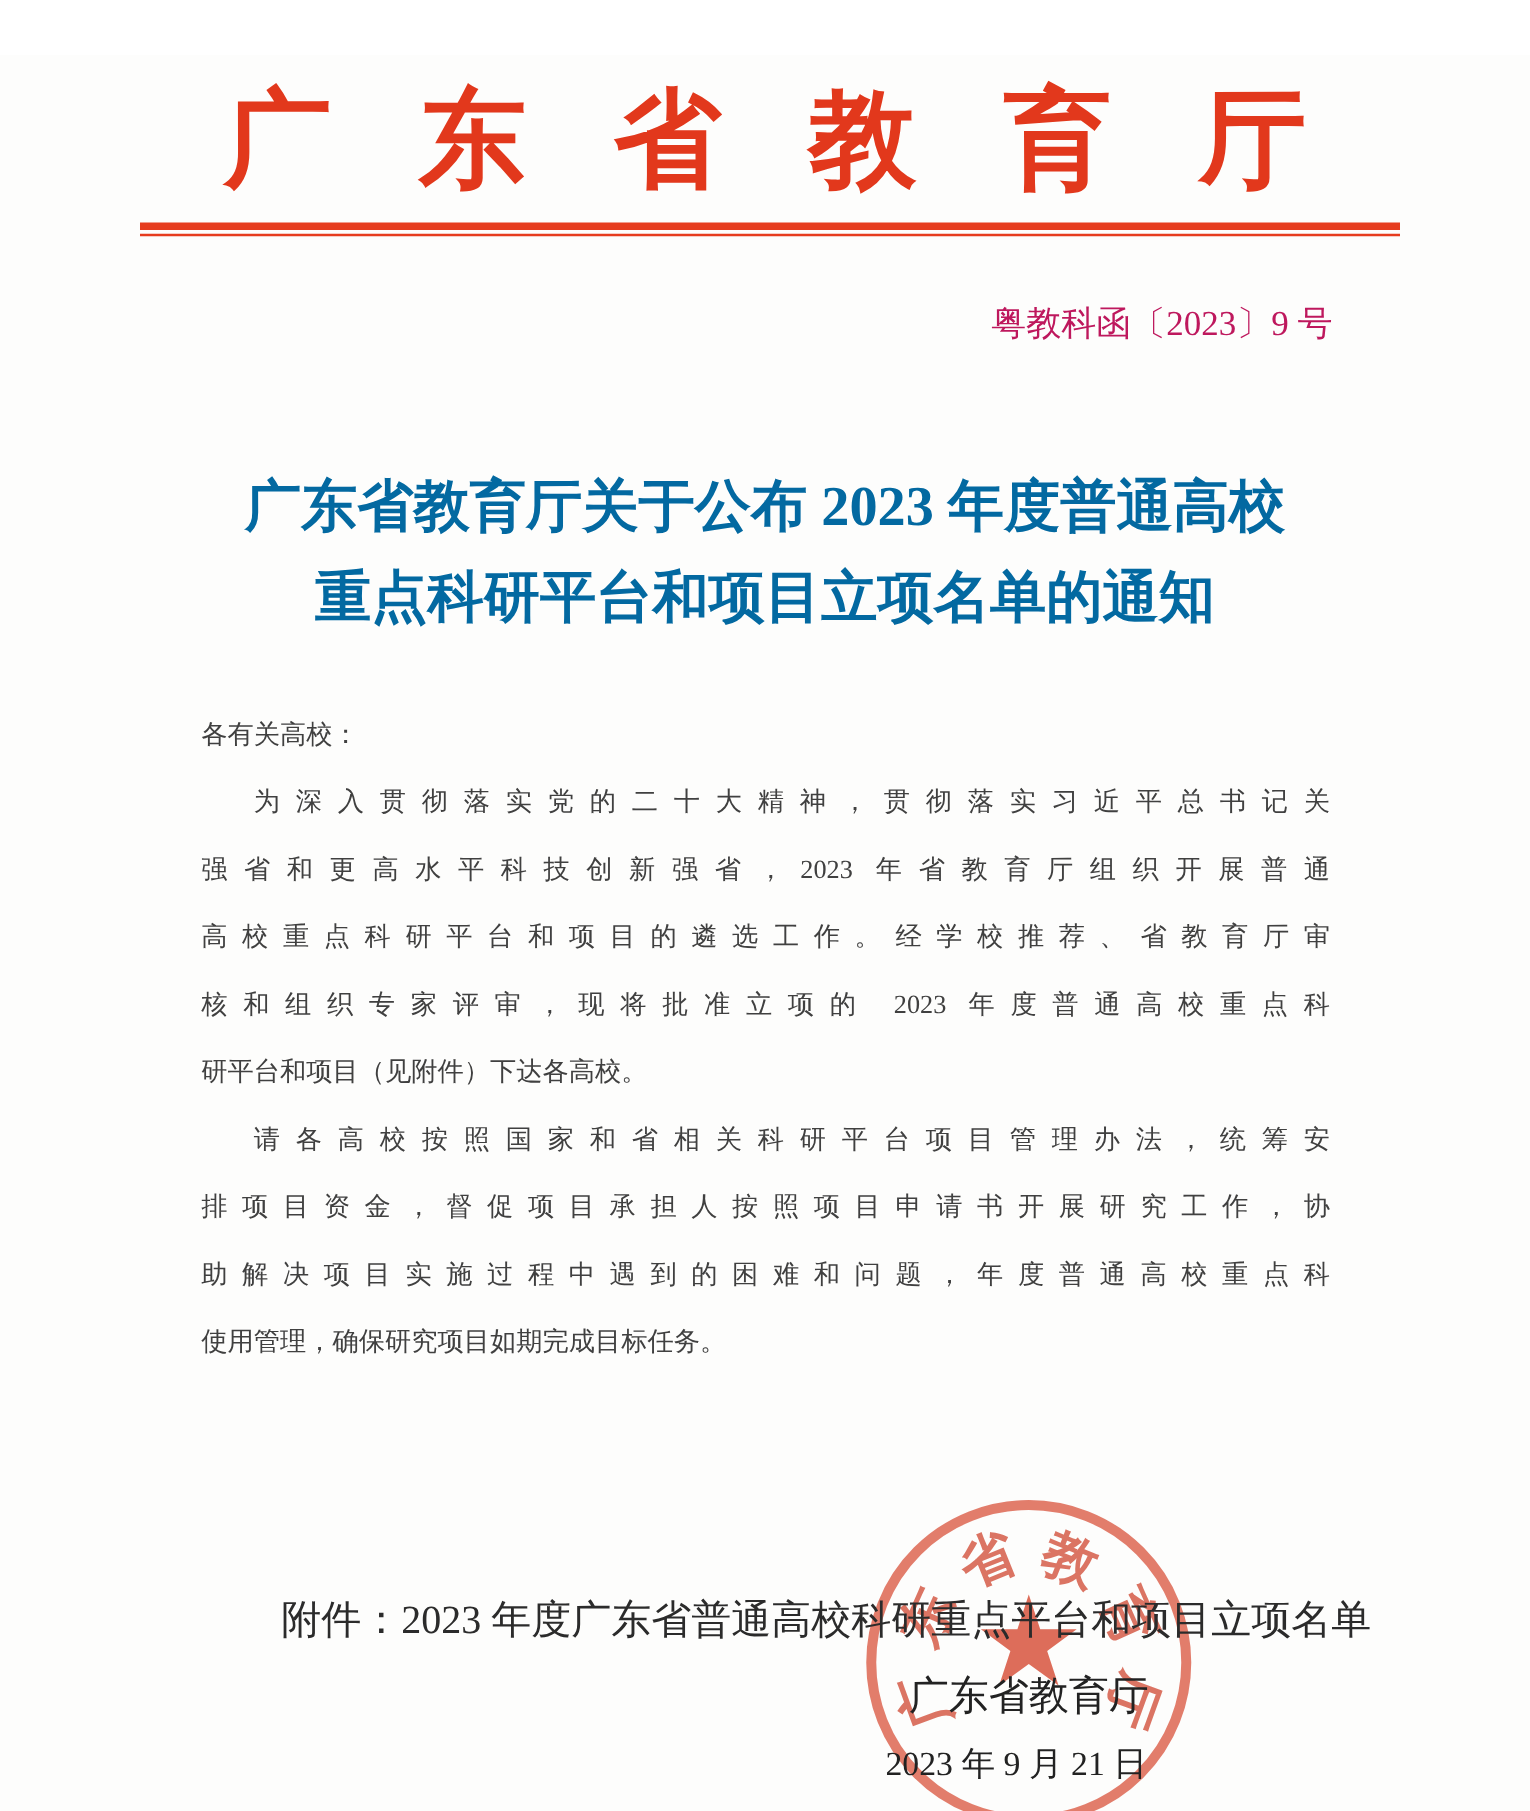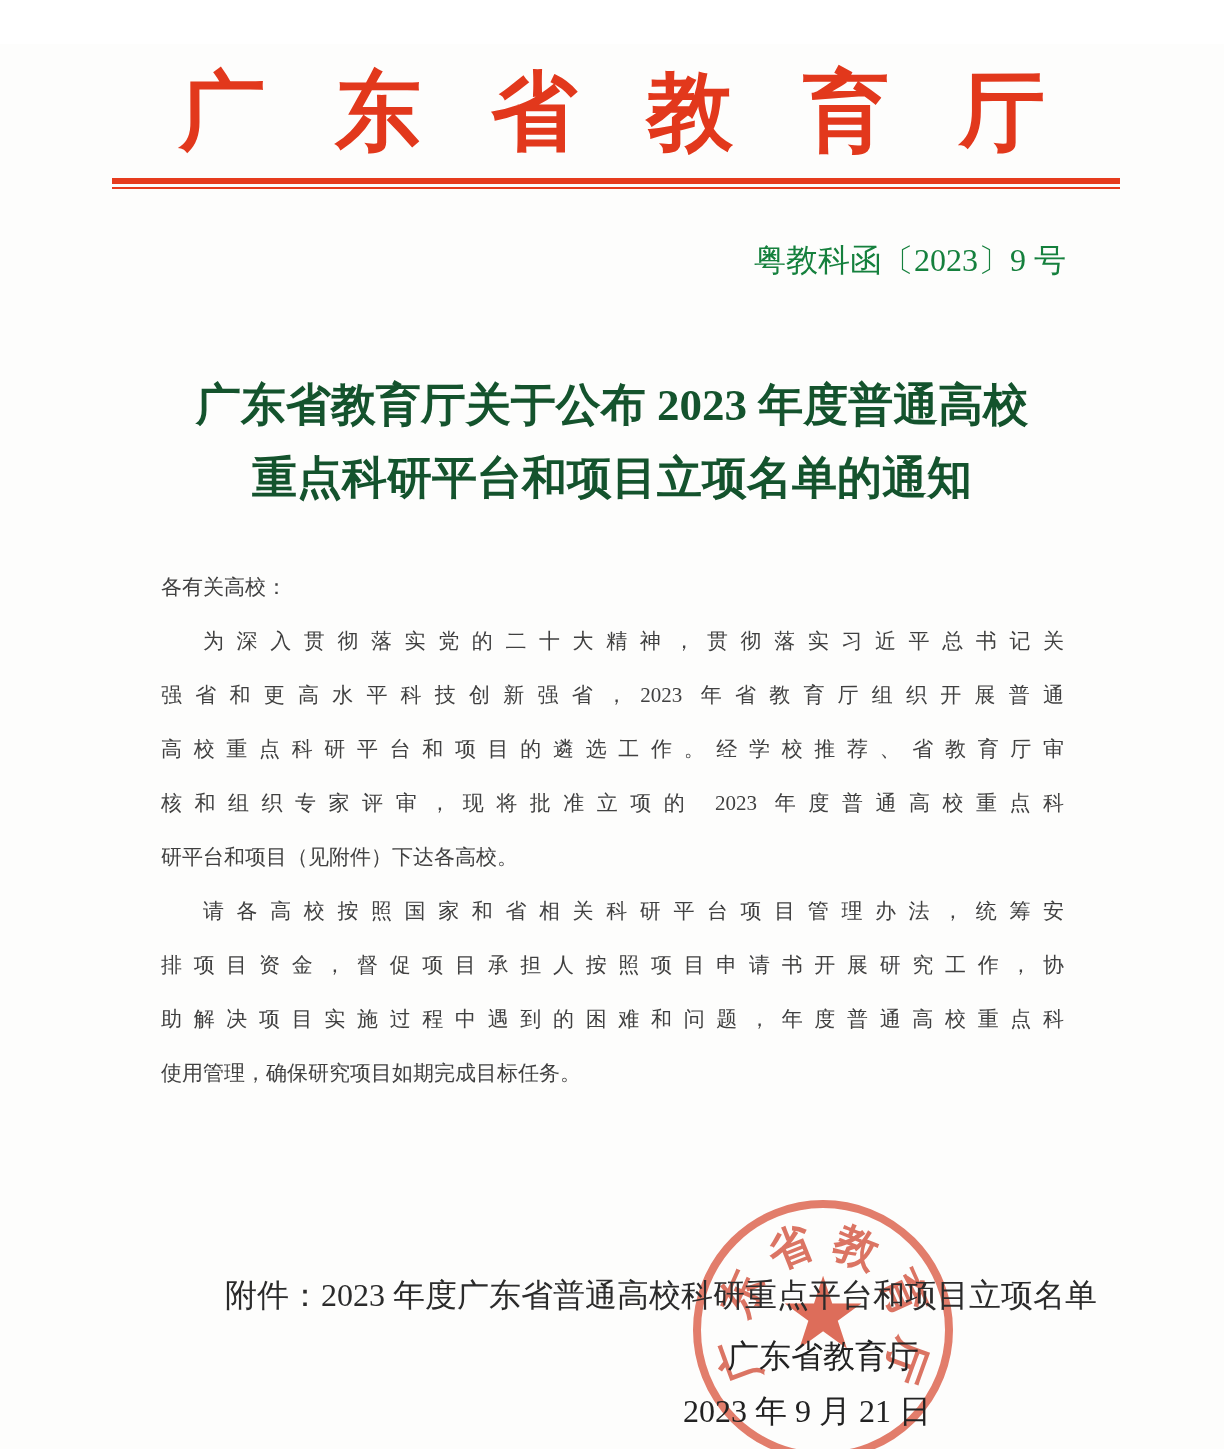--- a/index.html
+++ b/index.html
@@ -31,33 +31,33 @@
   }
   .rule { position: absolute; left: 112px; width: 1008px; background: #e63c1e; }
   .rule-top-thick    { top: 134px;  height: 6px; }
   .rule-top-thin     { top: 143px;  height: 2px; }
   .rule-bottom-thin  { top: 1431px; height: 2px; }
   .rule-bottom-thick { top: 1437px; height: 7px; }
 
   .doc-number {
     position: absolute;
     top: 193px; right: 158px;
-    font-size: 32px;
+    font-size: 28px;
     line-height: 46px;
-    color: #15803d;
+    color: #be185d;
     white-space: nowrap;
     text-align: center;
   }
 
   
   .title {
     position: absolute;
     top: 325px; left: 0; width: 100%;
     text-align: center;
-    color: #14532d;
+    color: #0369a1;
     font-weight: bold;
   }
   .title-line {
     font-size: 45px;
     line-height: 73px;
     white-space: nowrap;
   }
 
   
   .body-block {
@@ -124,22 +124,22 @@
     text-align: center;
     font-size: 32px;
     line-height: 44px;
     color: #222;
     white-space: nowrap;
     z-index: 3;
   }
   .sig-date {
     position: absolute;
     top: 1344px; left: 683px; width: 260px;
-    text-align: left;
-    font-size: 32px;
+    text-align: center;
+    font-size: 27px;
     line-height: 46px;
     color: #222;
     white-space: nowrap;
     z-index: 3;
   }
 </style>
 </head>
 <body>
 
 <div class="page">

